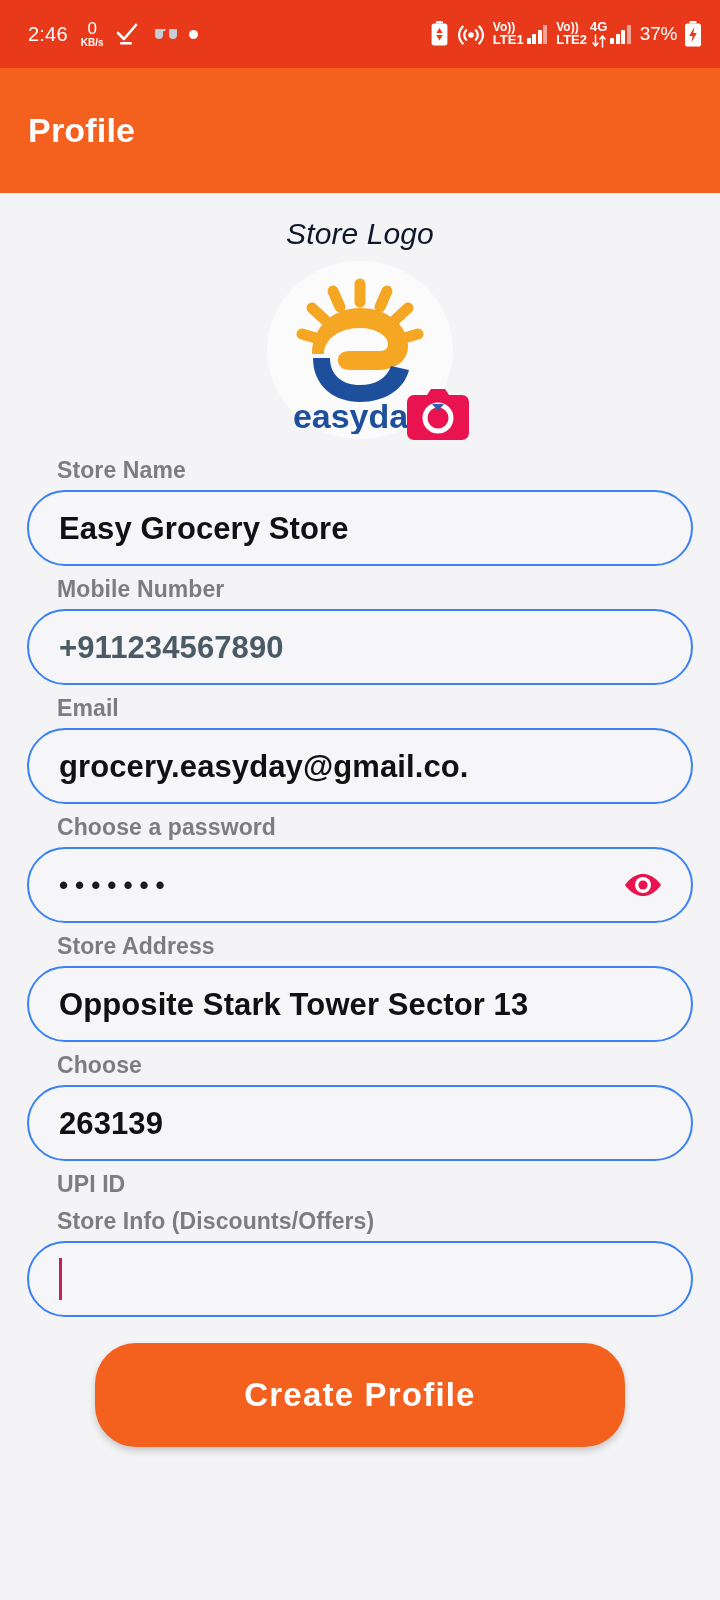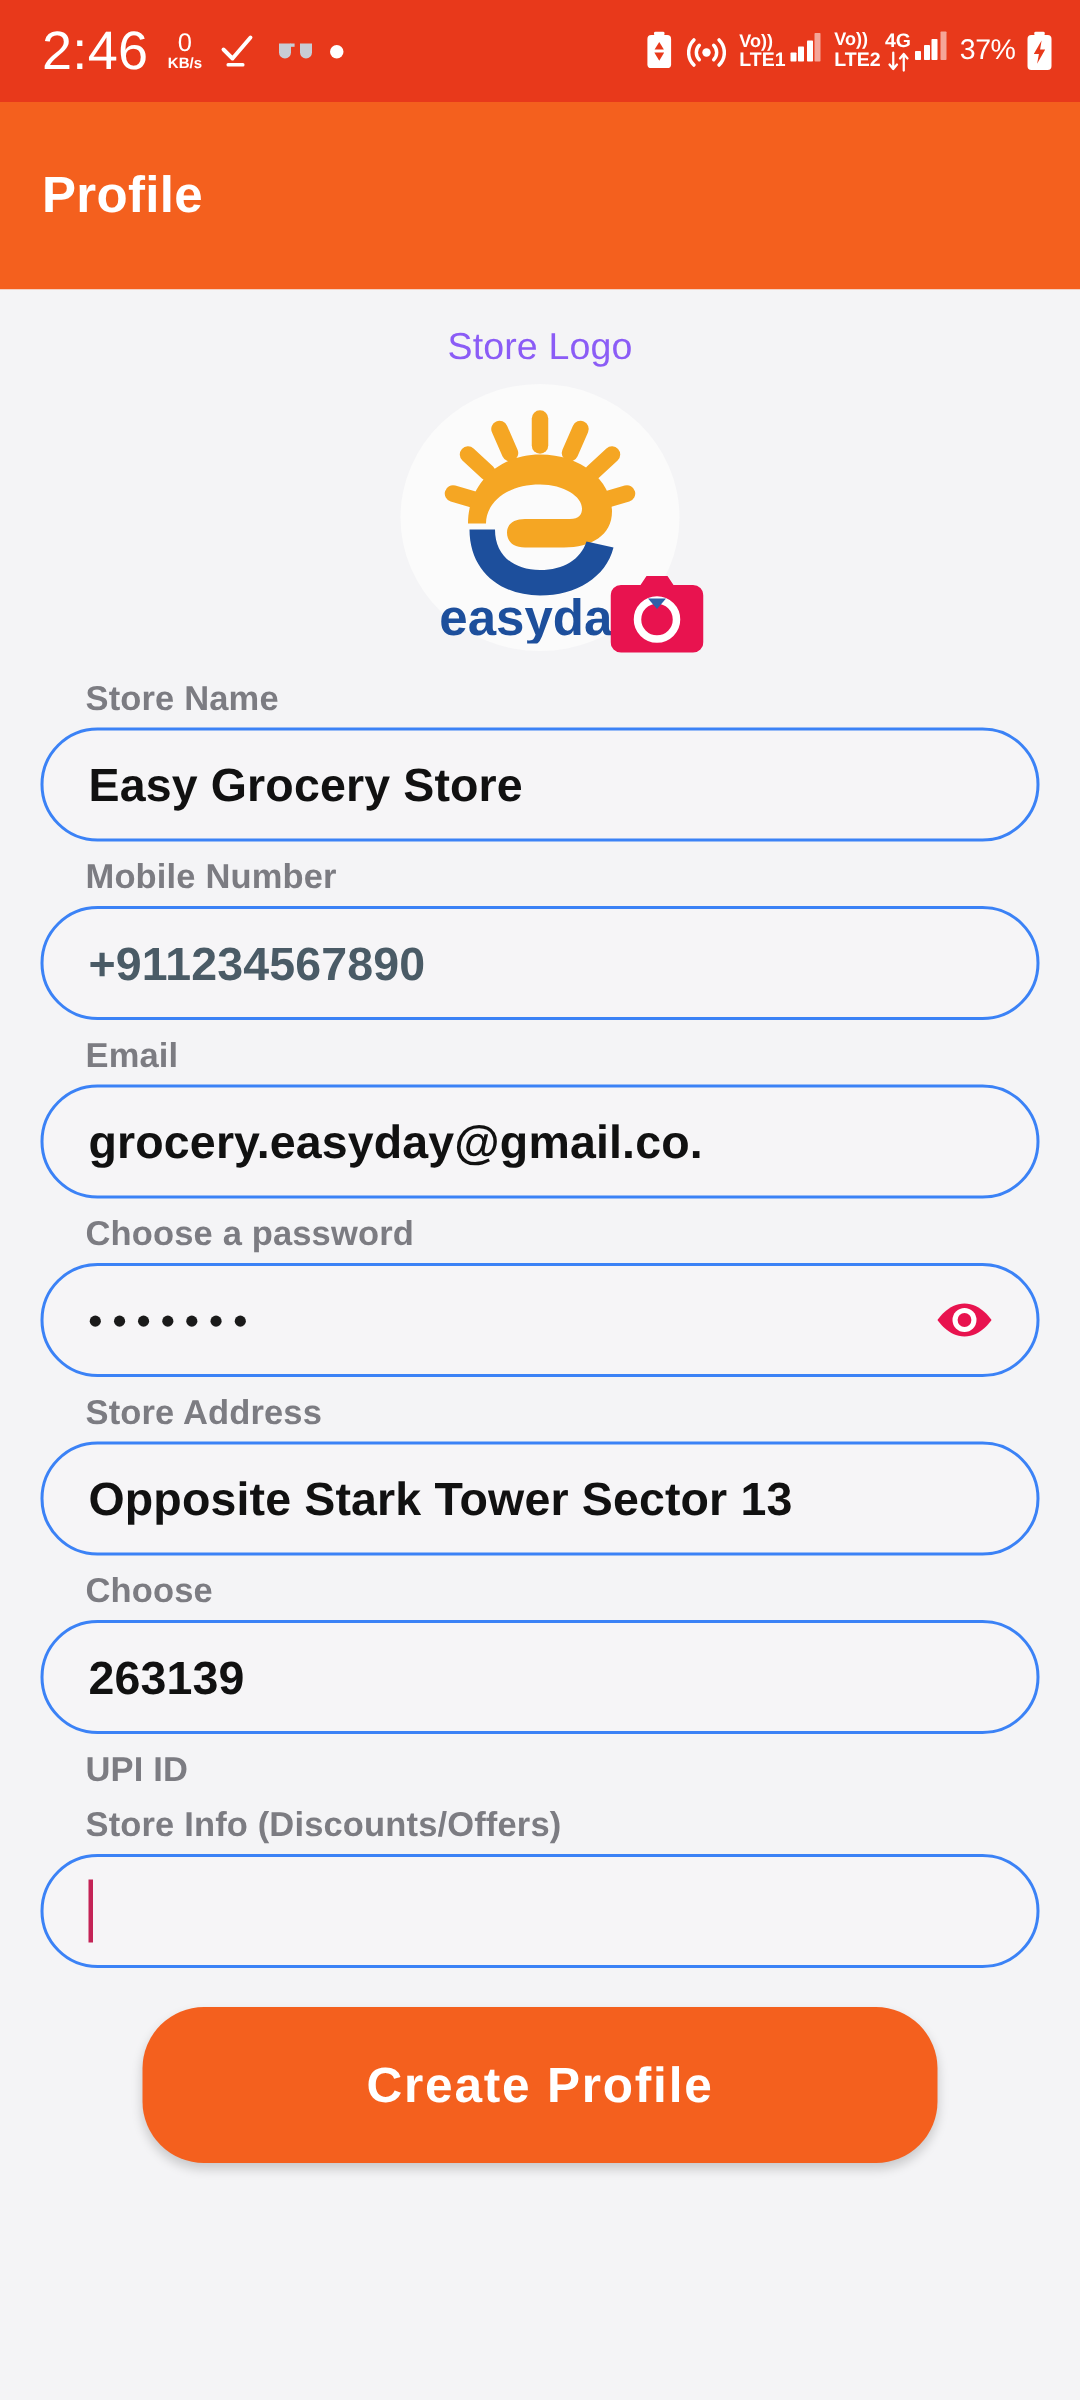--- a/index.html
+++ b/index.html
@@ -25,21 +25,21 @@
     justify-content: space-between;
     padding: 0 18px 0 28px;
     color: #ffffff;
   }
   .status-left {
     display: flex;
     align-items: center;
     gap: 11px;
   }
   .status-time {
-    font-size: 36px;
+    font-size: 20px;
     font-weight: 400;
     letter-spacing: 0.2px;
     line-height: 1;
   }
   .kbs {
     display: flex;
     flex-direction: column;
     align-items: center;
     line-height: 1;
     margin-left: 2px;
@@ -55,21 +55,21 @@
   }
 
   .status-right {
     display: flex;
     align-items: center;
     gap: 9px;
   }
   .icon-batt-saver { width: 19px; height: 25px; display: block; }
   .icon-hotspot { width: 26px; height: 24px; display: block; }
 
-  .sig-group { display: flex; align-items: flex-start; gap: 3px; }
+  .sig-group { display: flex; align-items: center; gap: 3px; }
   .volte-stack {
     display: flex; flex-direction: column;
     align-items: flex-start; line-height: 1;
   }
   .volte-top { font-size: 12px; font-weight: 700; line-height: 1.05; }
   .volte-bot { font-size: 13px; font-weight: 700; line-height: 1.05; }
   .bars { display: flex; align-items: flex-end; gap: 1.5px; height: 20px; }
   .bars i { width: 4px; background: #ffffff; display: block; border-radius: 0.5px; }
   .bars i:nth-child(1) { height: 6px; }
   .bars i:nth-child(2) { height: 10px; }
@@ -109,23 +109,24 @@
     height: calc(1600px - 68px - 97px);
   }
 
   .logo-section {
     padding-top: 24px;
     display: flex;
     flex-direction: column;
     align-items: center;
   }
   .logo-caption {
-    font-size: 25px;
-    color: #8b5cf6;
+    font-size: 30px;
+    color: #0f172a;
     letter-spacing: 0.1px;
+    font-style: italic;
   }
   .logo-wrap {
     position: relative;
     width: 186px;
     height: 178px;
     margin-top: 10px;
   }
   .logo-circle {
     position: absolute;
     left: 0; top: 0;

